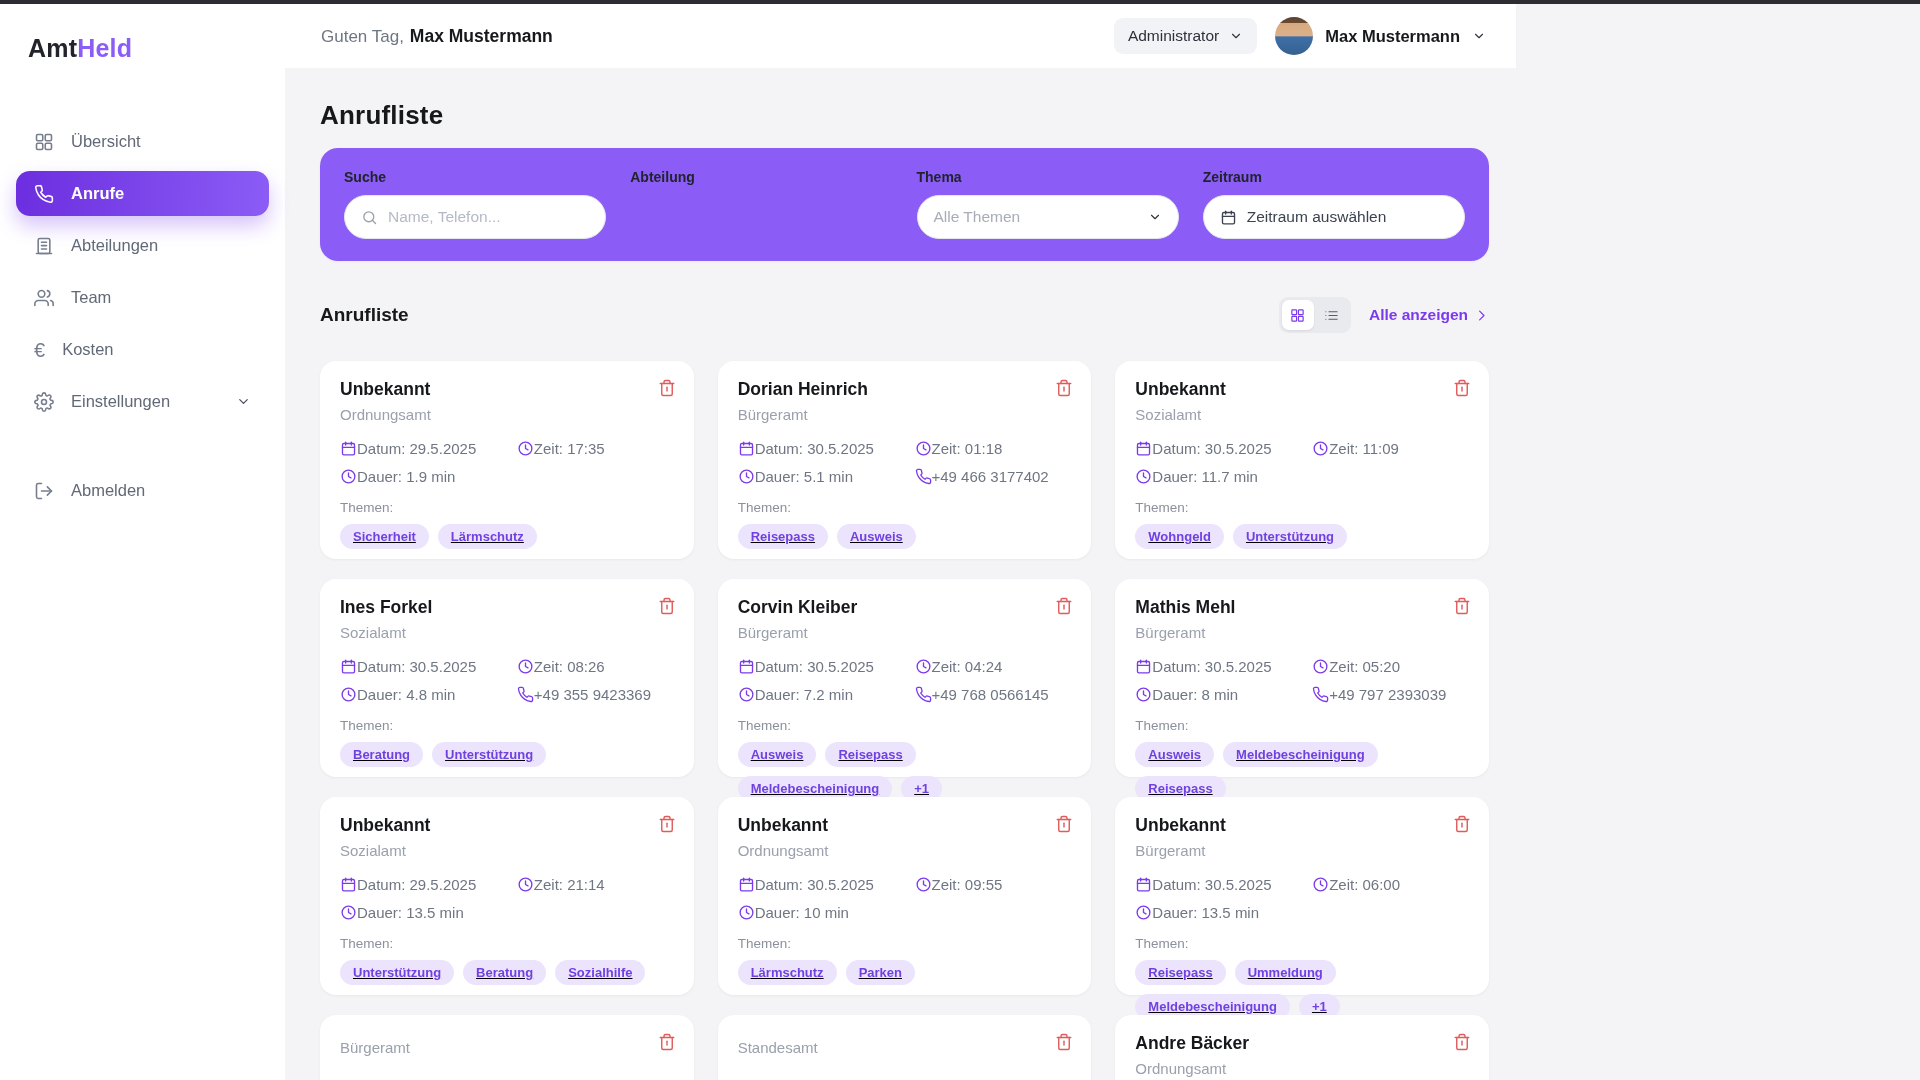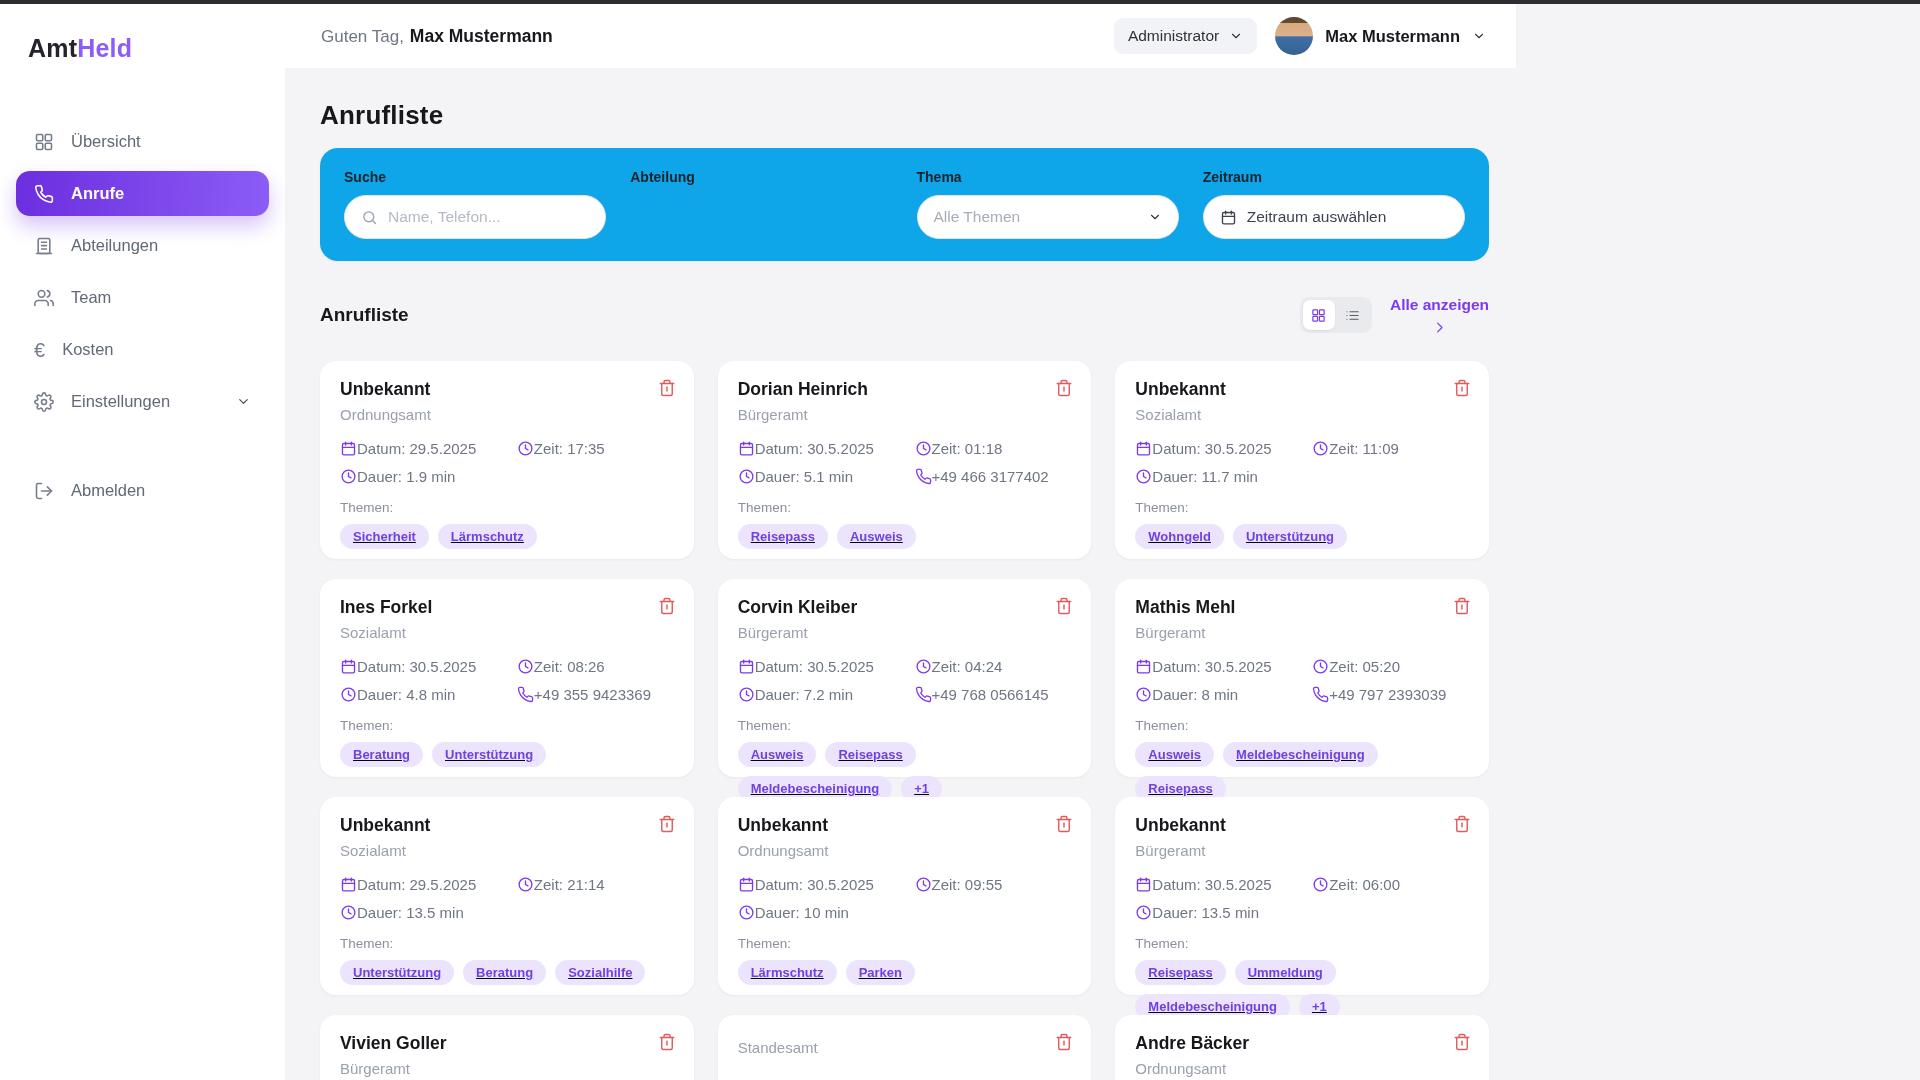--- a/index.html
+++ b/index.html
@@ -39,21 +39,21 @@
   .user-menu { display:flex; align-items:center; gap:12px; cursor:pointer; }
   .avatar { width:38px; height:38px; border-radius:50%; overflow:hidden;
             background:linear-gradient(180deg,#5d4130 0%,#6b4a33 16%,#d7a97f 16%,#dcb18a 50%,#3f6fa8 52%,#35618f 100%); }
   .user-name { font-size:16.5px; font-weight:700; color:#17181c; }
   .user-chev { display:flex; }
 
   
   .content { flex:1; background:#f4f4f6; padding:30px 27px 0 35px; overflow:hidden; }
   .page-title { font-size:26px; line-height:34px; font-weight:800; color:#17181c; letter-spacing:.2px; }
 
-  .filter-card { margin-top:16px; background:#0ea5e9; border-radius:18px; padding:21px 24px 22px;
+  .filter-card { margin-top:16px; background:#8b5cf6; border-radius:18px; padding:21px 24px 22px;
                  display:grid; grid-template-columns:repeat(4,1fr); gap:24px; box-shadow:0 1px 3px rgba(16,24,40,.04); }
   .f-label { font-size:14px; font-weight:700; color:#20242c; margin-bottom:10px; }
   .control { display:flex; align-items:center; gap:10px; height:44px; border:1px solid #e4e6eb; border-radius:22px;
              padding:0 16px; font-size:15.5px; background:#fff; color:#3c4250; width:100%; cursor:pointer; font-family:inherit; }
   .control .cicon { display:flex; color:#9aa2ae; }
   .control .cicon svg { width:17px; height:17px; }
   .control .cicon.dark { color:#3c4250; }
   .control input { border:none; outline:none; flex:1; font-size:15.5px; font-family:inherit; color:#3c4250; background:transparent; }
   .control input::placeholder { color:#b4bac4; }
   .control .sel-chev { margin-left:auto; display:flex; color:#2c313b; }
@@ -62,21 +62,21 @@
 
   .list-header { margin-top:36px; display:flex; align-items:center; justify-content:space-between; height:36px; }
   .list-title { font-size:19px; font-weight:800; color:#17181c; }
   .list-actions { display:flex; align-items:center; gap:18px; }
   .view-toggle { display:flex; background:#e9eaee; border-radius:9px; padding:3px; gap:2px; }
   .vt-btn { width:32px; height:30px; display:flex; align-items:center; justify-content:center; border:none;
             background:transparent; border-radius:7px; color:#565d69; cursor:pointer; }
   .vt-btn svg { width:15px; height:15px; }
   .vt-btn.active { background:#ffffff; color:#7c3aed; box-shadow:0 1px 2px rgba(0,0,0,.08); }
   .show-all { display:flex; align-items:center; gap:6px; color:#7c3aed; font-size:15.5px; font-weight:700;
-              text-decoration:none; cursor:pointer;flex-direction:column; }
+              text-decoration:none; cursor:pointer; }
   .show-all svg { width:15px; height:15px; }
 
   .cards-grid { margin-top:28px; display:grid; grid-template-columns:repeat(3,1fr); gap:20px 24px; grid-auto-rows:198px; }
   .card { background:#ffffff; border-radius:16px; padding:18px 20px; position:relative; box-shadow:0 1px 3px rgba(16,24,40,.05); }
   .card-trash { position:absolute; top:16px; right:16px; background:none; border:none; color:#e05b5b; cursor:pointer; padding:2px; }
   .card-trash svg { width:18px; height:18px; }
   .card-name { font-size:17.5px; font-weight:700; color:#17181c; }
   .card-dept { margin-top:6px; font-size:15px; color:#9aa0ac; }
   .card-details { margin-top:17px; display:grid; grid-template-columns:53% 47%; row-gap:11px; }
   .detail { display:flex; align-items:center; gap:0; font-size:15px; color:#6f7683; }
@@ -784,21 +784,20 @@
     <button class="card-trash">
               <span style="display:flex">
                 <svg viewBox="0 0 24 24" fill="none" stroke="currentColor" stroke-width="1.9" stroke-linecap="round" stroke-linejoin="round">
                   <polyline points="3 6 5 6 21 6"></polyline>
                   <path d="M19 6v14a2 2 0 0 1-2 2H7a2 2 0 0 1-2-2V6"></path>
                   <path d="M8 6V4a2 2 0 0 1 2-2h4a2 2 0 0 1 2 2v2"></path>
                   <line x1="12" y1="11" x2="12" y2="16"></line>
                 </svg>
               </span>
             </button>
-    <h3 class="card-name">Vivien Goller</h3>
     <div class="card-dept">Bürgeramt</div>
 
   </article>
           <article class="card">
     <button class="card-trash">
               <span style="display:flex">
                 <svg viewBox="0 0 24 24" fill="none" stroke="currentColor" stroke-width="1.9" stroke-linecap="round" stroke-linejoin="round">
                   <polyline points="3 6 5 6 21 6"></polyline>
                   <path d="M19 6v14a2 2 0 0 1-2 2H7a2 2 0 0 1-2-2V6"></path>
                   <path d="M8 6V4a2 2 0 0 1 2-2h4a2 2 0 0 1 2 2v2"></path>

